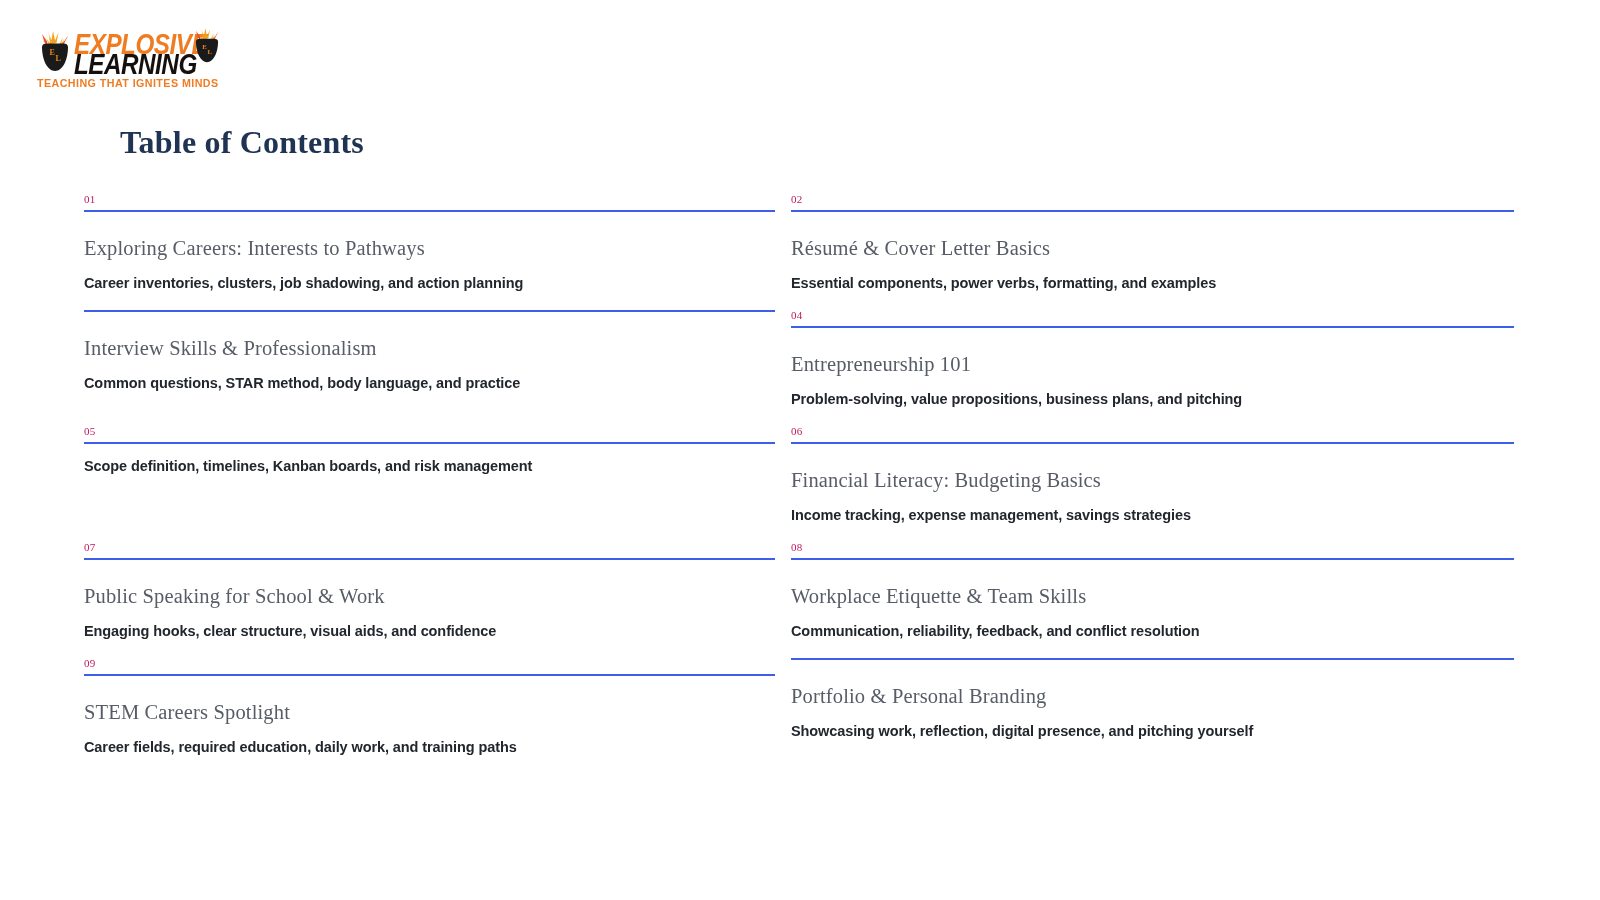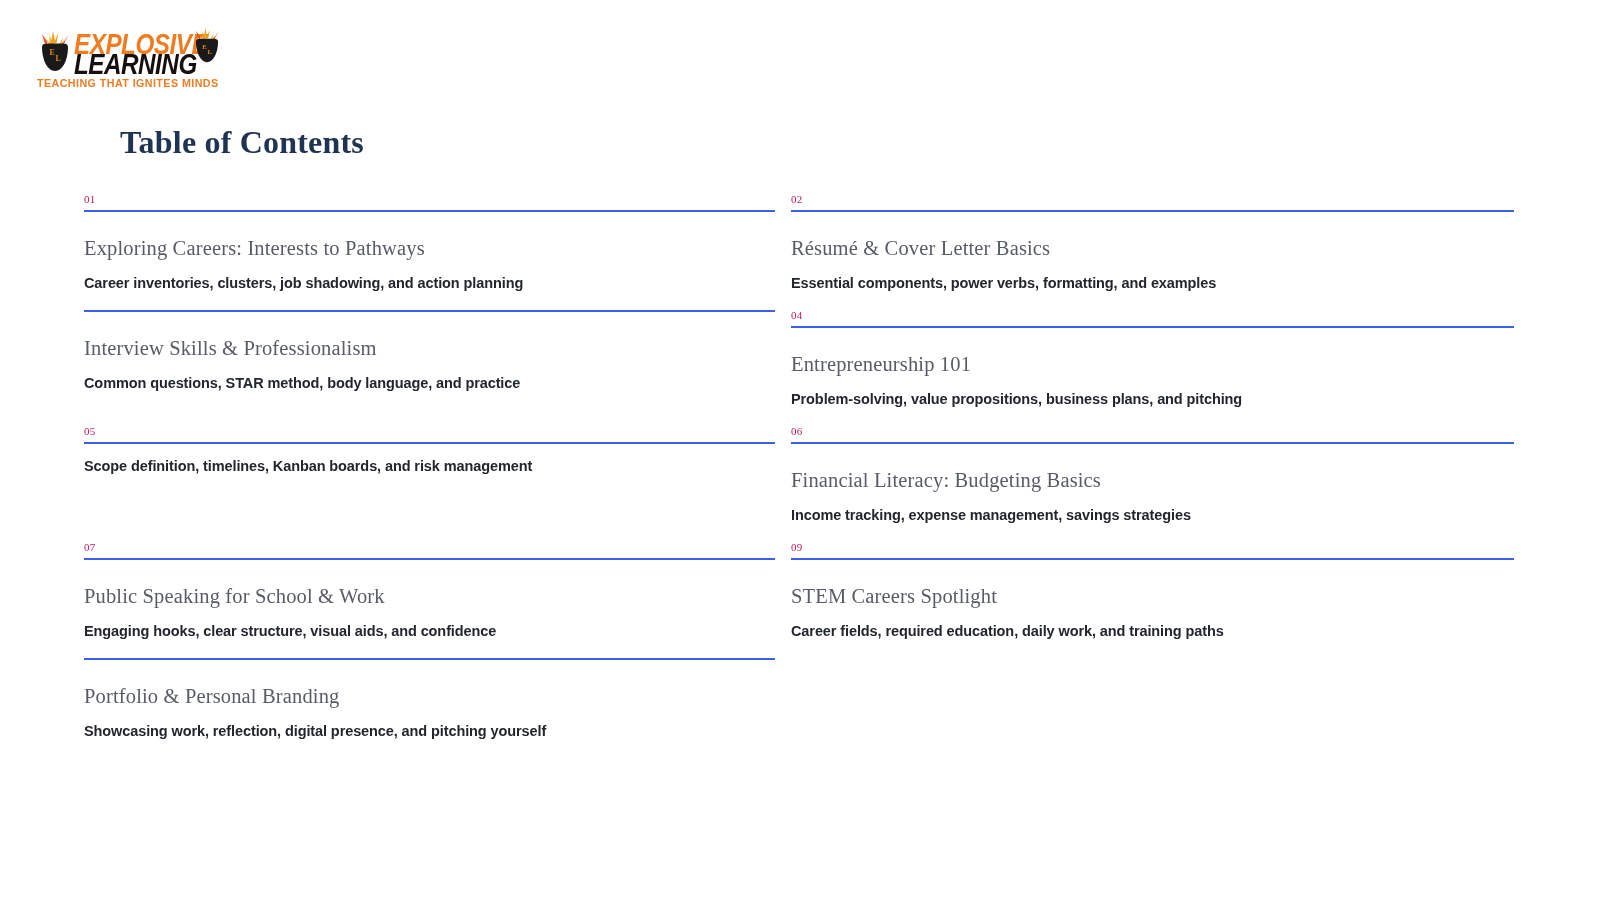--- a/index.html
+++ b/index.html
@@ -207,20 +207,26 @@
       <div class="entry-title">Financial Literacy: Budgeting Basics</div>
       <div class="entry-desc">Income tracking, expense management, savings strategies</div>
     </div>
     <div class="toc-entry">
       <div class="entry-num">07</div>
       <div class="entry-rule"></div>
       <div class="entry-title">Public Speaking for School &amp; Work</div>
       <div class="entry-desc">Engaging hooks, clear structure, visual aids, and confidence</div>
     </div>
     <div class="toc-entry">
+      <div class="entry-num">08</div>
+      <div class="entry-rule"></div>
+      <div class="entry-title">Workplace Etiquette &amp; Team Skills</div>
+      <div class="entry-desc">Communication, reliability, feedback, and conflict resolution</div>
+    </div>
+    <div class="toc-entry">
       <div class="entry-num">09</div>
       <div class="entry-rule"></div>
       <div class="entry-title">STEM Careers Spotlight</div>
       <div class="entry-desc">Career fields, required education, daily work, and training paths</div>
     </div>
     <div class="toc-entry">
       <div class="entry-rule"></div>
       <div class="entry-title">Portfolio &amp; Personal Branding</div>
       <div class="entry-desc">Showcasing work, reflection, digital presence, and pitching yourself</div>
     </div>

